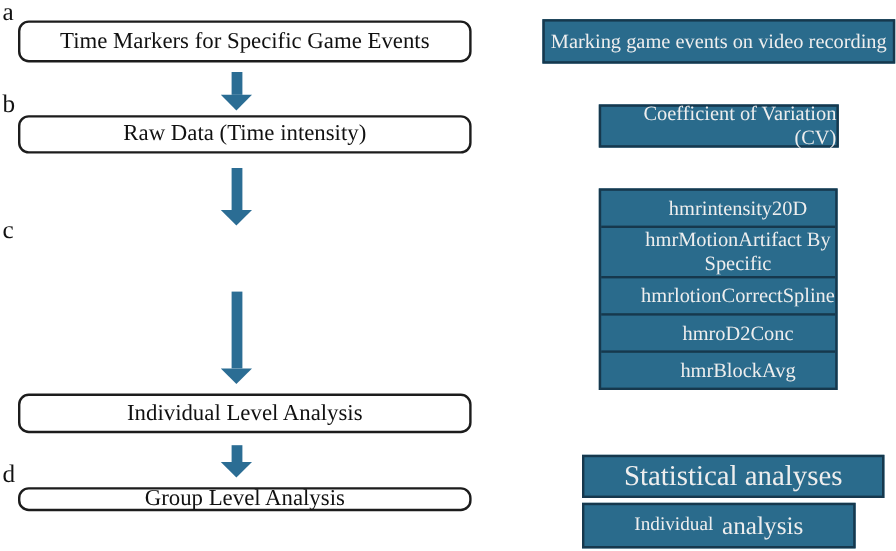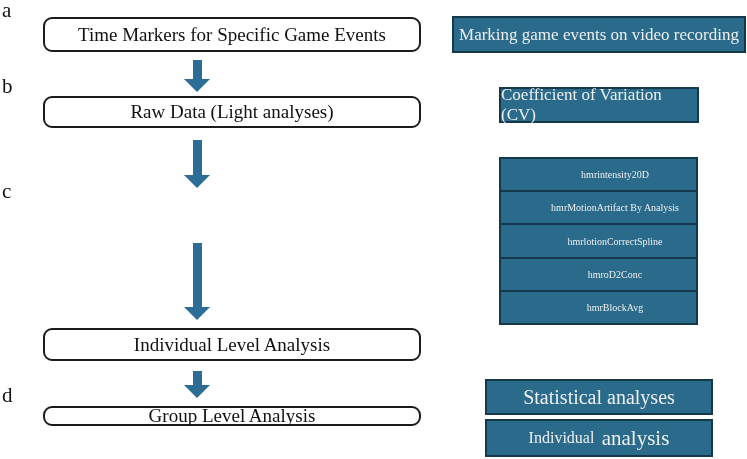--- a/index.html
+++ b/index.html
@@ -10,71 +10,71 @@
   *{box-sizing:border-box;margin:0;padding:0}
   body{background:#ffffff;font-family:"Liberation Serif","DejaVu Serif",serif;}
   .canvas{
     position:relative;width:747px;height:459px;background:#ffffff;overflow:hidden;
   }
   
   .flow-box{
     position:absolute;left:15px;width:378px;
     background:#ffffff;border:2px solid #1c1c1c;border-radius:9px;
     display:flex;align-items:center;justify-content:center;
-    font-size:19px;color:#111111;text-align:center;margin-left:28px;
+    font-size:19px;color:#111111;text-align:center;
   }
   .sec-label{
     position:absolute;left:2px;font-size:21px;color:#111111;line-height:1;
   }
   
   .arrow{
     position:absolute;width:26px;
     display:flex;flex-direction:column;align-items:center;
   }
   .arrow .shaft{width:9px;flex:1;background:var(--arrow)}
   .arrow .head{
     width:0;height:0;
     border-left:13px solid transparent;border-right:13px solid transparent;
     border-top:13px solid var(--arrow);
   }
   
   .note-box{
     position:absolute;background:var(--box-fill);border:2px solid var(--box-border);
     display:flex;align-items:center;justify-content:center;
-    color:#eeeeee;text-align:left;
+    color:#eeeeee;text-align:right;
   }
   .note-marking{left:452px;top:16px;width:294px;height:37px;font-size:17px}
   .note-cv{left:499px;top:87px;width:200px;height:36px;font-size:17px}
-  .note-statistical{left:485px;top:379px;width:228px;height:36px;font-size:20px}
+  .note-statistical{left:485px;top:379px;width:252px;height:36px;font-size:24px}
   .note-regression{left:485px;top:419px;width:228px;height:38px;font-size:16px}
   .note-regression .big-word{font-size:21px;margin-left:0.35em}
   
   .pipeline{
     position:absolute;left:499px;top:157px;width:199px;height:168px;
     background:var(--box-fill);border:2px solid var(--box-border);
     display:flex;flex-direction:column;
   }
   .pipeline .step{
     flex:1;display:flex;align-items:center;justify-content:center;
-    color:#eeeeee;font-size:10px;text-align:center;padding-left:33px;
+    color:#eeeeee;font-size:17px;text-align:center;padding-left:33px;
   }
   .pipeline .step + .step{border-top:2px solid var(--box-border)}
 </style>
 </head>
 <body>
 
 <div class="canvas">
 
   <div class="sec-label" style="top:0px">a</div>
   <div class="sec-label" style="top:76px">b</div>
   <div class="sec-label" style="top:181px">c</div>
   <div class="sec-label" style="top:385px">d</div>
 
   <div class="flow-box" style="top:17px;height:35px">Time Markers for Specific Game Events</div>
-  <div class="flow-box" style="top:96px;height:32px">Raw Data (Light analyses)</div>
+  <div class="flow-box" style="top:96px;height:32px">Raw Data (Time intensity)</div>
   <div class="flow-box" style="top:328px;height:33px">Individual Level Analysis</div>
   <div class="flow-box" style="top:406px;height:20px">Group Level Analysis</div>
 
   <div class="arrow" style="left:184px;top:60px;height:32px">
     <div class="shaft"></div>
     <div class="head"></div>
   </div>
   <div class="arrow" style="left:184px;top:140px;height:48px">
     <div class="shaft"></div>
     <div class="head"></div>
@@ -86,21 +86,21 @@
   <div class="arrow" style="left:184px;top:371px;height:27px">
     <div class="shaft"></div>
     <div class="head"></div>
   </div>
 
   <div class="note-box note-marking">Marking game events on video recording</div>
   <div class="note-box note-cv">Coefficient of Variation (CV)</div>
 
   <div class="pipeline">
     <div class="step">hmrintensity20D</div>
-    <div class="step">hmrMotionArtifact By Analysis</div>
+    <div class="step">hmrMotionArtifact By Specific</div>
     <div class="step">hmrlotionCorrectSpline</div>
     <div class="step">hmroD2Conc</div>
     <div class="step">hmrBlockAvg</div>
   </div>
 
   <div class="note-box note-statistical">Statistical analyses</div>
   <div class="note-box note-regression">
     <span>Individual</span>
     <span class="big-word">analysis</span>
   </div>

